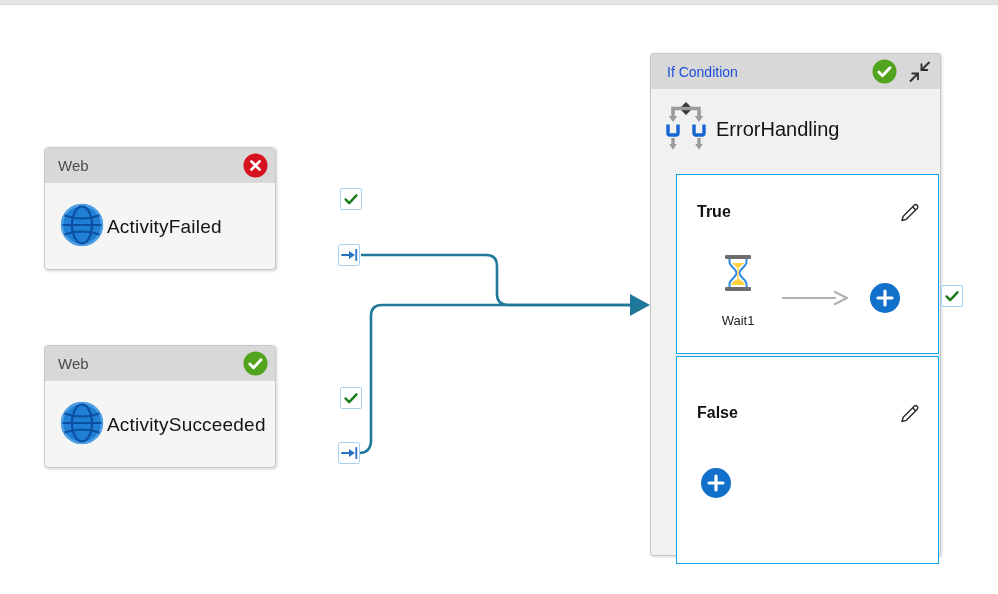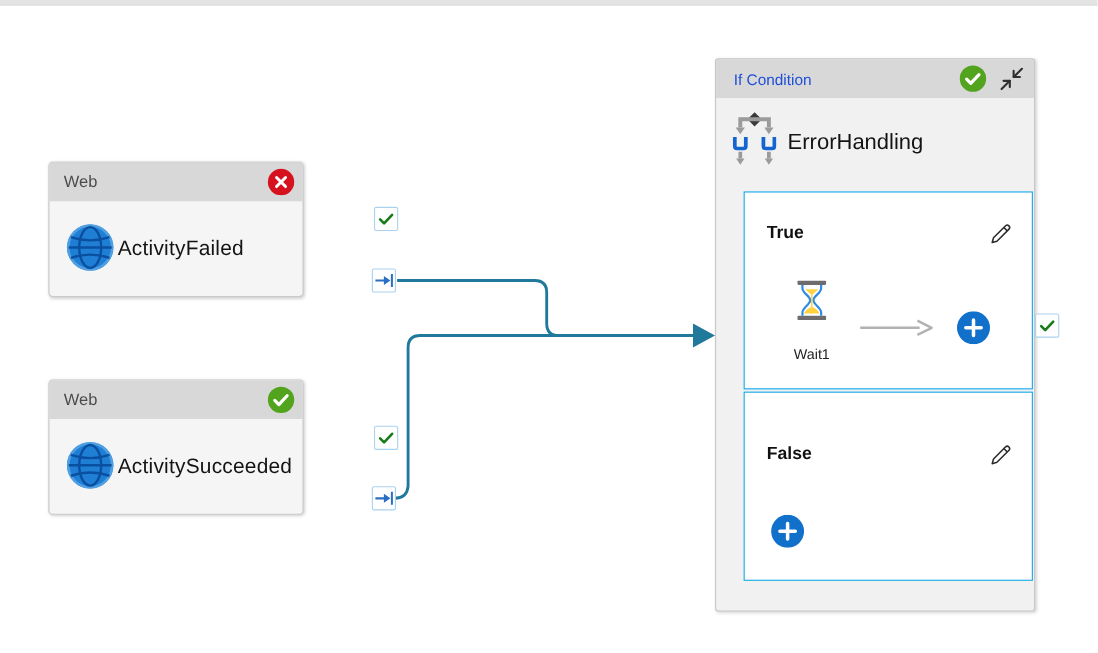--- a/index.html
+++ b/index.html
@@ -57,21 +57,21 @@
   .if-title-row {
     position: absolute; left: 15px; top: 46px; height: 58px;
     display: flex; align-items: center;
   }
   .if-name { font-size: 20px; color: #141414; margin-left: 10px; }
   .branch-panel {
     position: absolute; left: 25px; width: 263px;
     background: #ffffff; border: 1px solid #0ea5e9;
   }
   .branch-true  { top: 120px; height: 180px; }
-  .branch-false { top: 302px; height: 172px; }
+  .branch-false { top: 302px; height: 208px; }
   .branch-label { position: absolute; left: 20px; font-size: 16px; font-weight: 700; color: #111; }
   .branch-true  .branch-label { top: 28px; }
   .branch-false .branch-label { top: 47px; }
   .edit-btn { position: absolute; right: 16px; width: 24px; height: 24px; cursor: pointer; }
   .branch-true  .edit-btn { top: 26px; }
   .branch-false .edit-btn { top: 45px; }
   .wait-activity {
     position: absolute; left: 32px; top: 80px; width: 58px;
     display: flex; flex-direction: column; align-items: center;
   }

